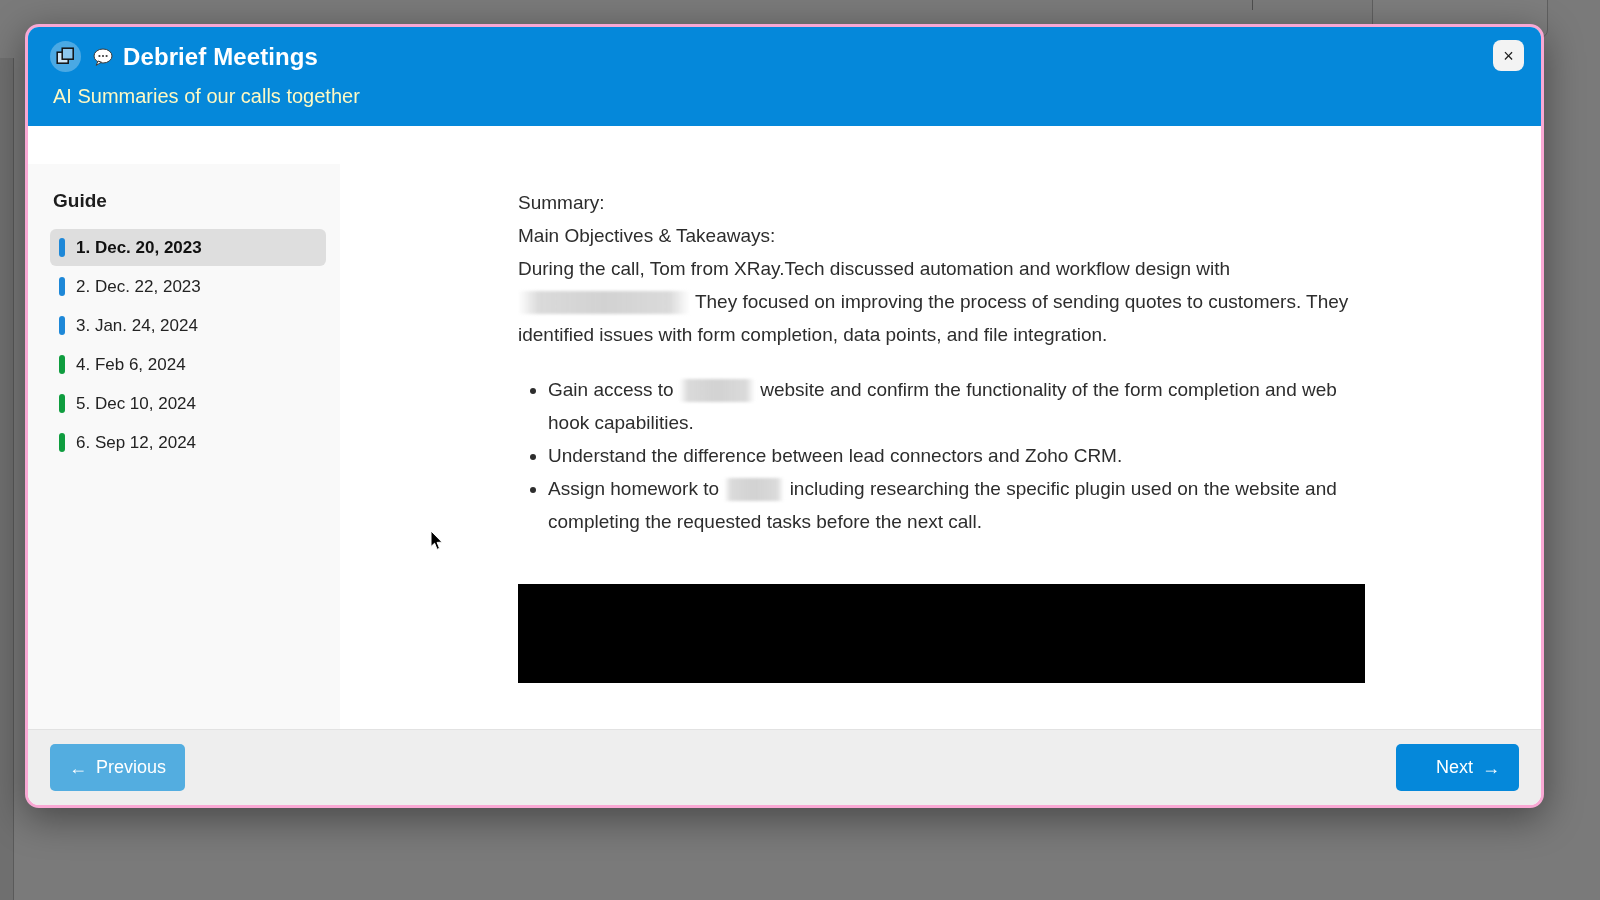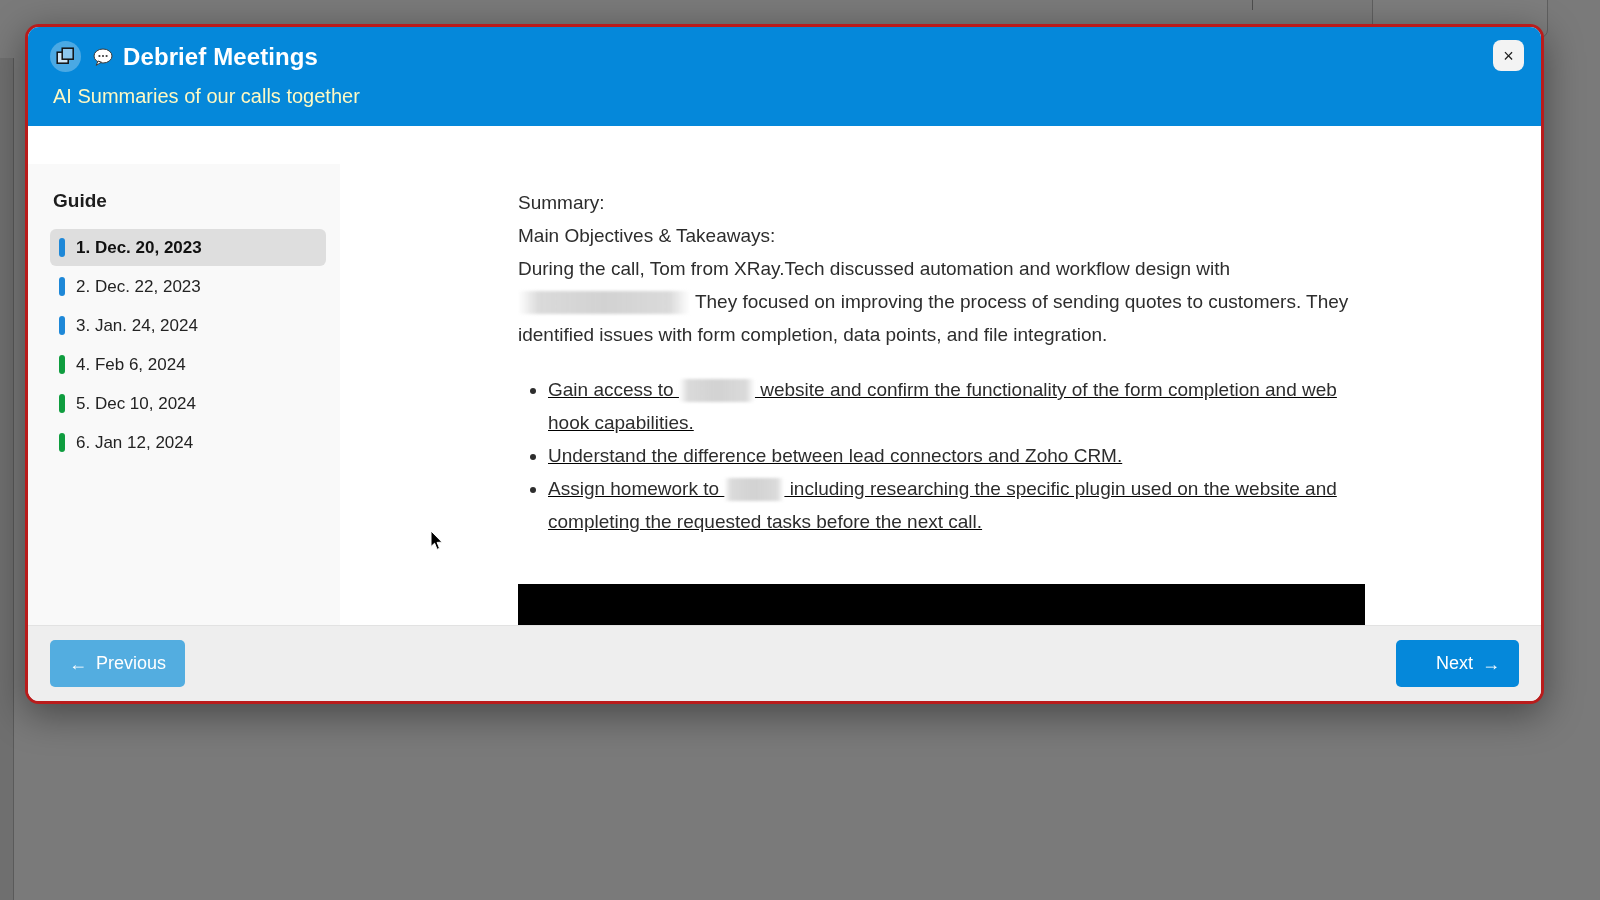--- a/index.html
+++ b/index.html
@@ -44,23 +44,23 @@
     background: #6f6f6f;
     border-right: 1px solid #5a5a5a;
   }
 
   
   #modal {
     position: absolute;
     left: 25px;
     top: 24px;
     width: 1519px;
-    height: 680px;
+    height: 784px;
     background: #ffffff;
-    border: 3px solid #b91c1c;
+    border: 3px solid #f9a8d4;
     border-radius: 14px;
     overflow: hidden;
     display: flex;
     flex-direction: column;
     box-shadow: 0 10px 38px rgba(0,0,0,.42);
   }
 
   
   #modal-header {
     position: relative;
@@ -183,21 +183,20 @@
     font-size: 19px;
     line-height: 33px;
     color: #2d2d2d;
     margin-bottom: 22px;
   }
   .para-tight { margin-bottom: 0; }
 
   .bullets {
     margin: 16px 0 0 0;
     padding-left: 30px;
-    text-decoration: underline;
   }
   .bullets li {
     font-size: 19px;
     line-height: 33px;
     color: #2d2d2d;
     margin-bottom: 0;
   }
 
   
   .redacted {
@@ -318,21 +317,21 @@
       <div class="sidebar-item">
         <span class="item-marker" style="background: rgb(15, 157, 63);"></span>
         <span class="item-label">4. Feb 6, 2024</span>
       </div>
       <div class="sidebar-item">
         <span class="item-marker" style="background: rgb(15, 157, 63);"></span>
         <span class="item-label">5. Dec 10, 2024</span>
       </div>
       <div class="sidebar-item">
         <span class="item-marker" style="background: rgb(15, 157, 63);"></span>
-        <span class="item-label">6. Jan 12, 2024</span>
+        <span class="item-label">6. Sep 12, 2024</span>
       </div>
     </div>
 
     <div id="content">
       <div id="content-inner">
 
         <p class="para para-tight">Summary:</p>
 
         <p class="para para-tight">Main Objectives &amp; Takeaways:</p>
 

